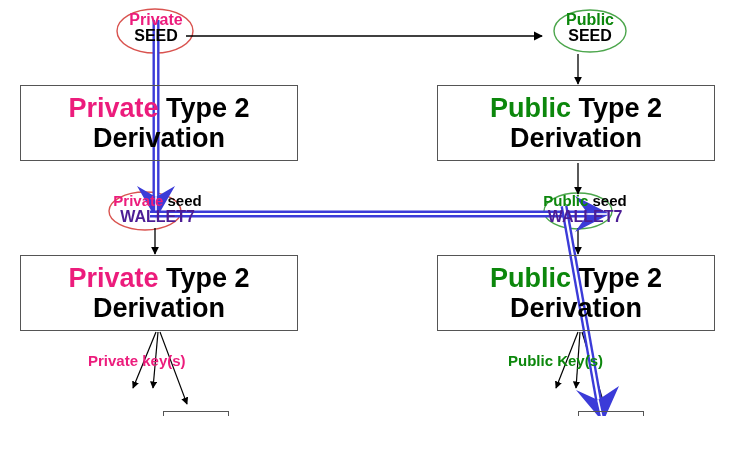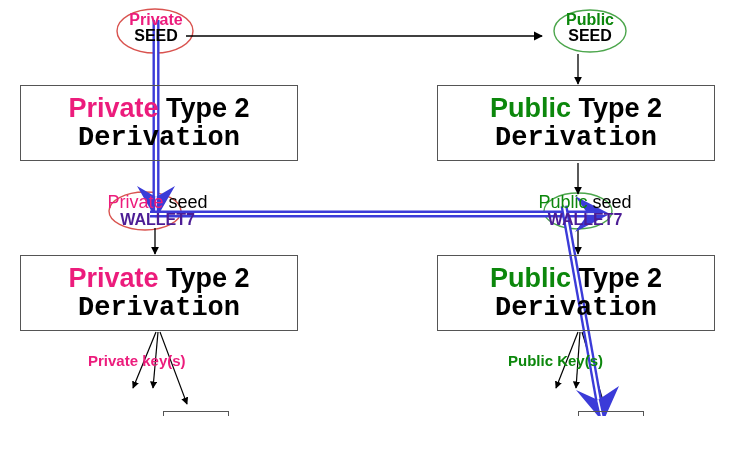--- a/index.html
+++ b/index.html
@@ -35,21 +35,21 @@
     justify-content: center;
     line-height: 1.12;
     white-space: nowrap;
   }
   .derivation-box {
     font-size: 27px;
     font-weight: bold;
     color: #000000;
   }
   .derivation-box .line1 { display: block; }
-  .derivation-box .line2 { display: block; font-family: Liberation Mono, monospace; }
+  .derivation-box .line2 { display: block; }
   .kw-private { color: #EC1C7C; }
   .kw-public  { color: #0C870C; }
   .kw-black   { color: #000000; }
 
   .key-box {
     font-size: 18px;
     font-weight: bold;
     color: #000000;
     letter-spacing: 0.2px;
   }
@@ -75,22 +75,22 @@
     font-weight: bold;
     color: #000000;
   }
   .seed-row {
     position: absolute;
     white-space: nowrap;
     line-height: 1.05;
     text-align: center;
   }
   .seed-row .row1 {
-    font-size: 18px;
-    font-weight: normal;
+    font-size: 15px;
+    font-weight: bold;
   }
   .seed-row .row2 {
     font-size: 16px;
     font-weight: bold;
     color: #4c1d95;
   }
   .keys-label {
     position: absolute;
     font-size: 15px;
     font-weight: bold;

